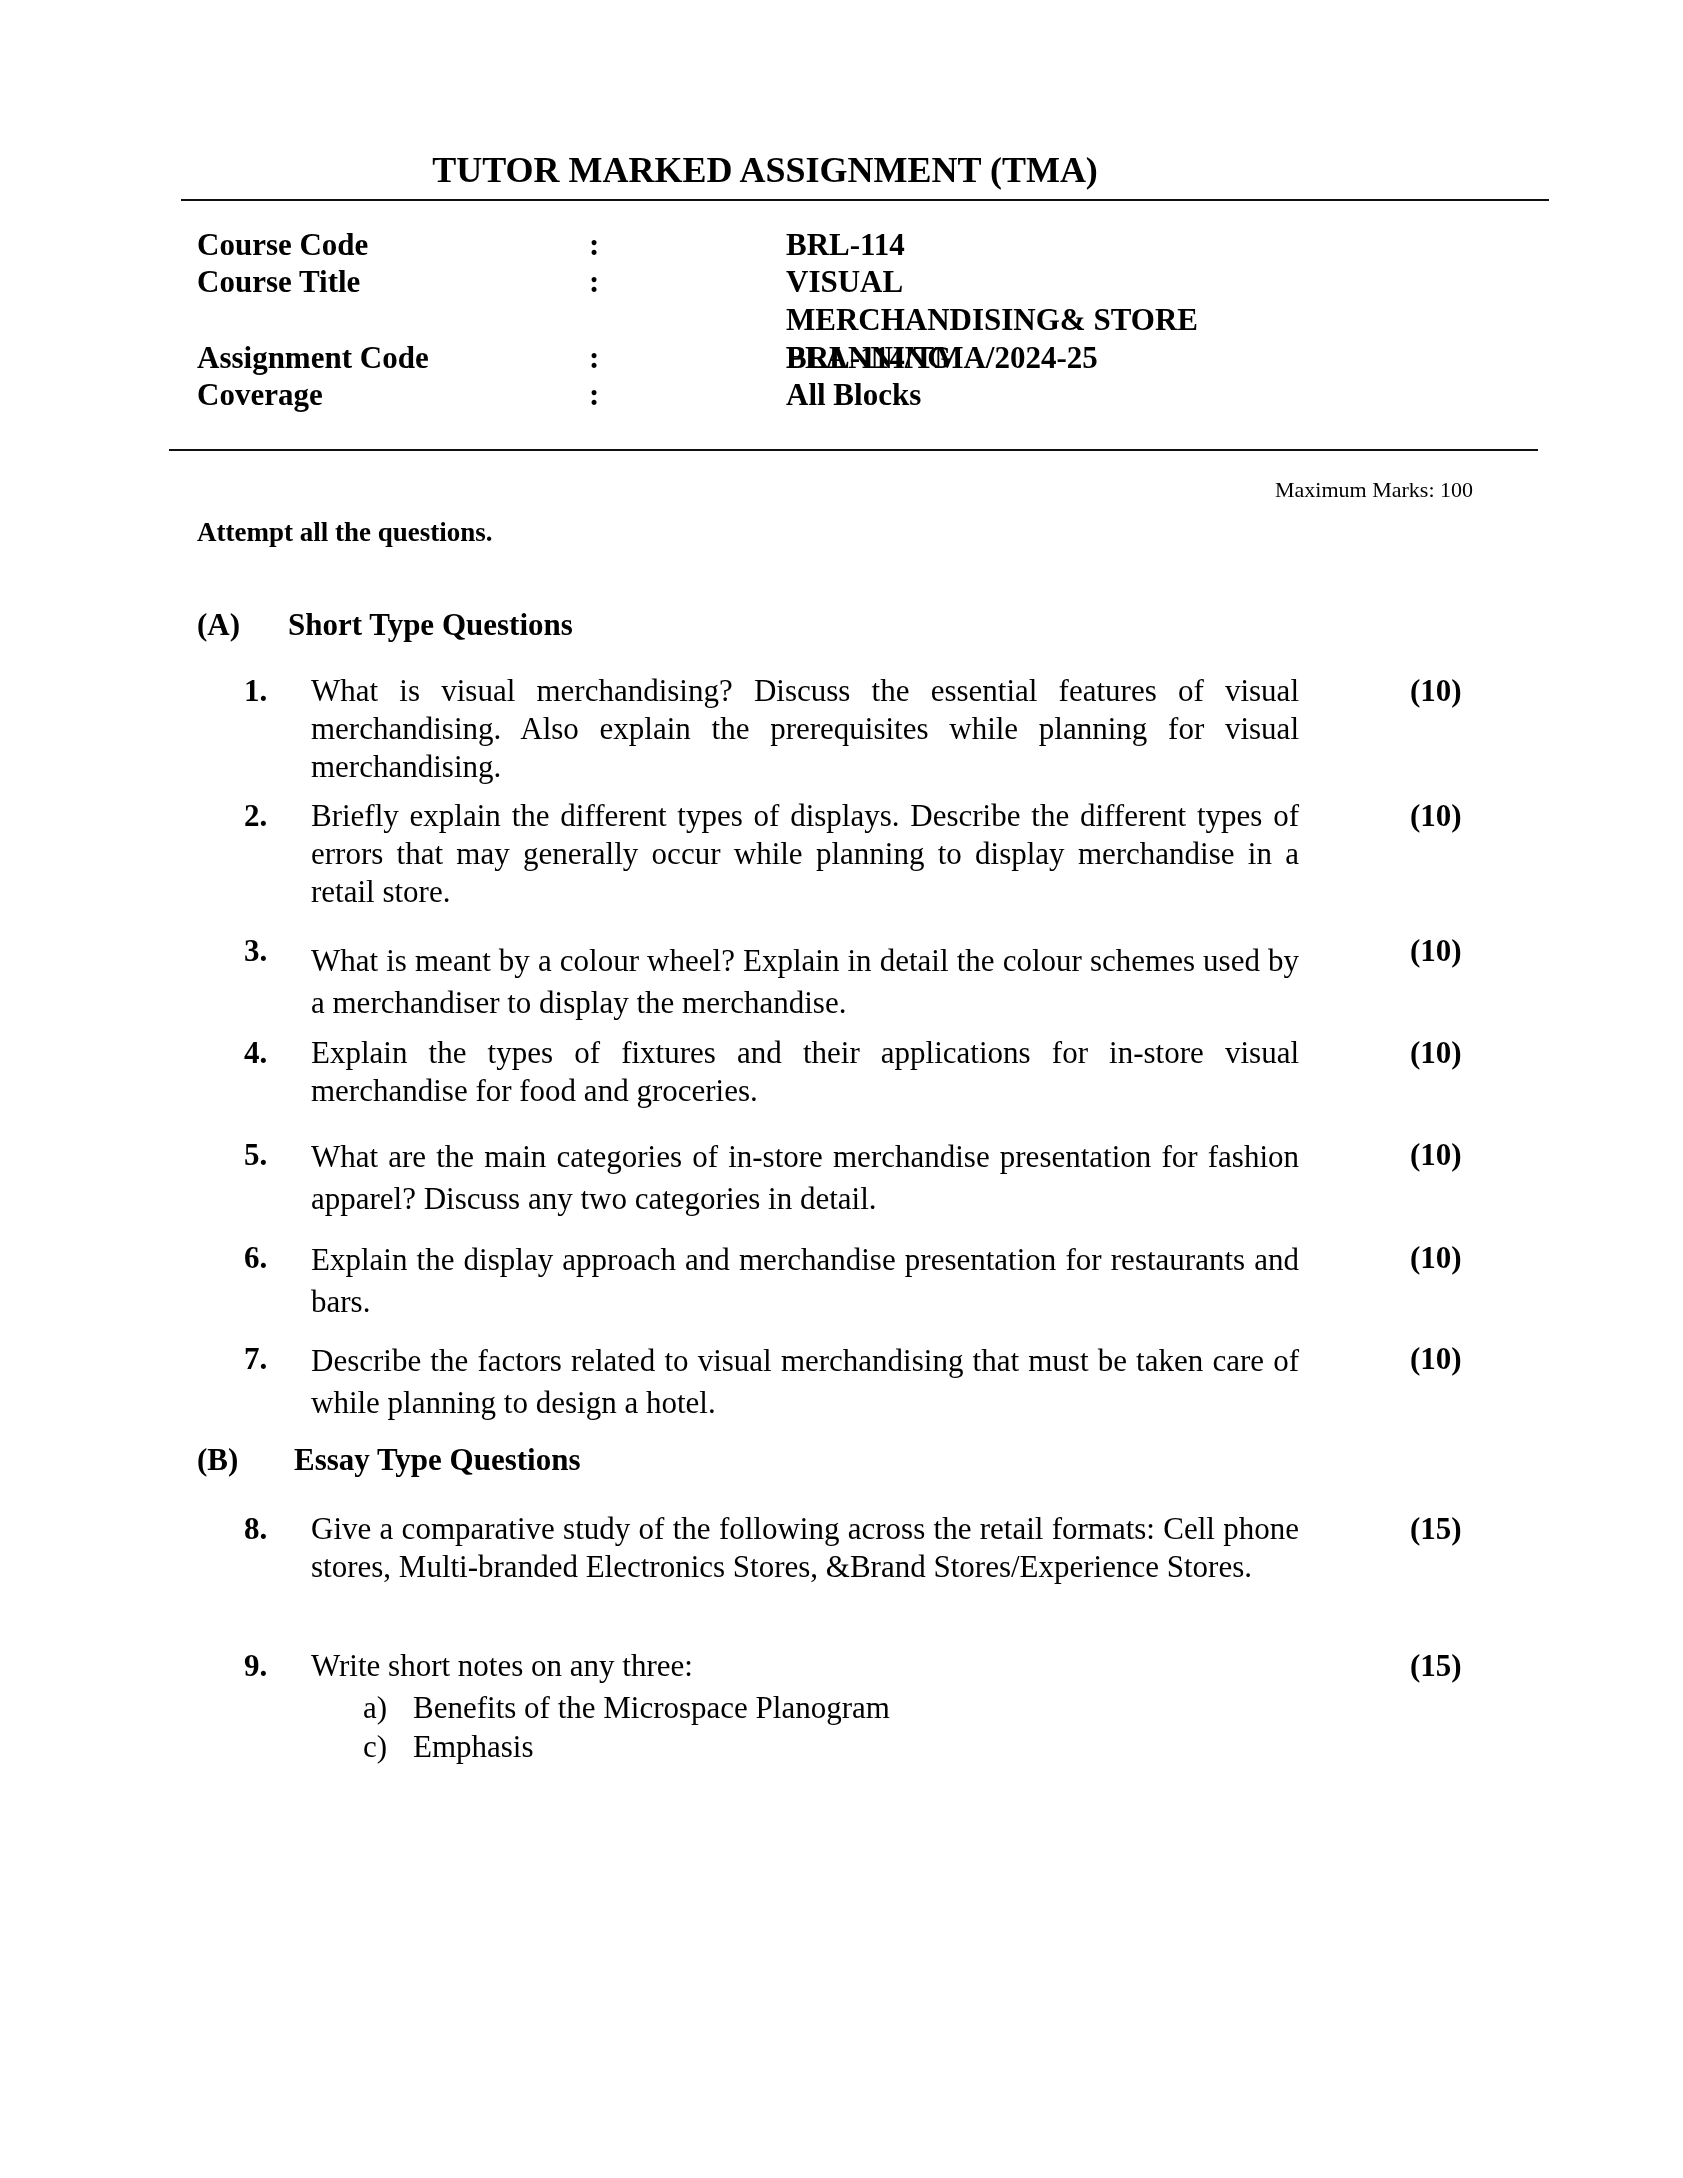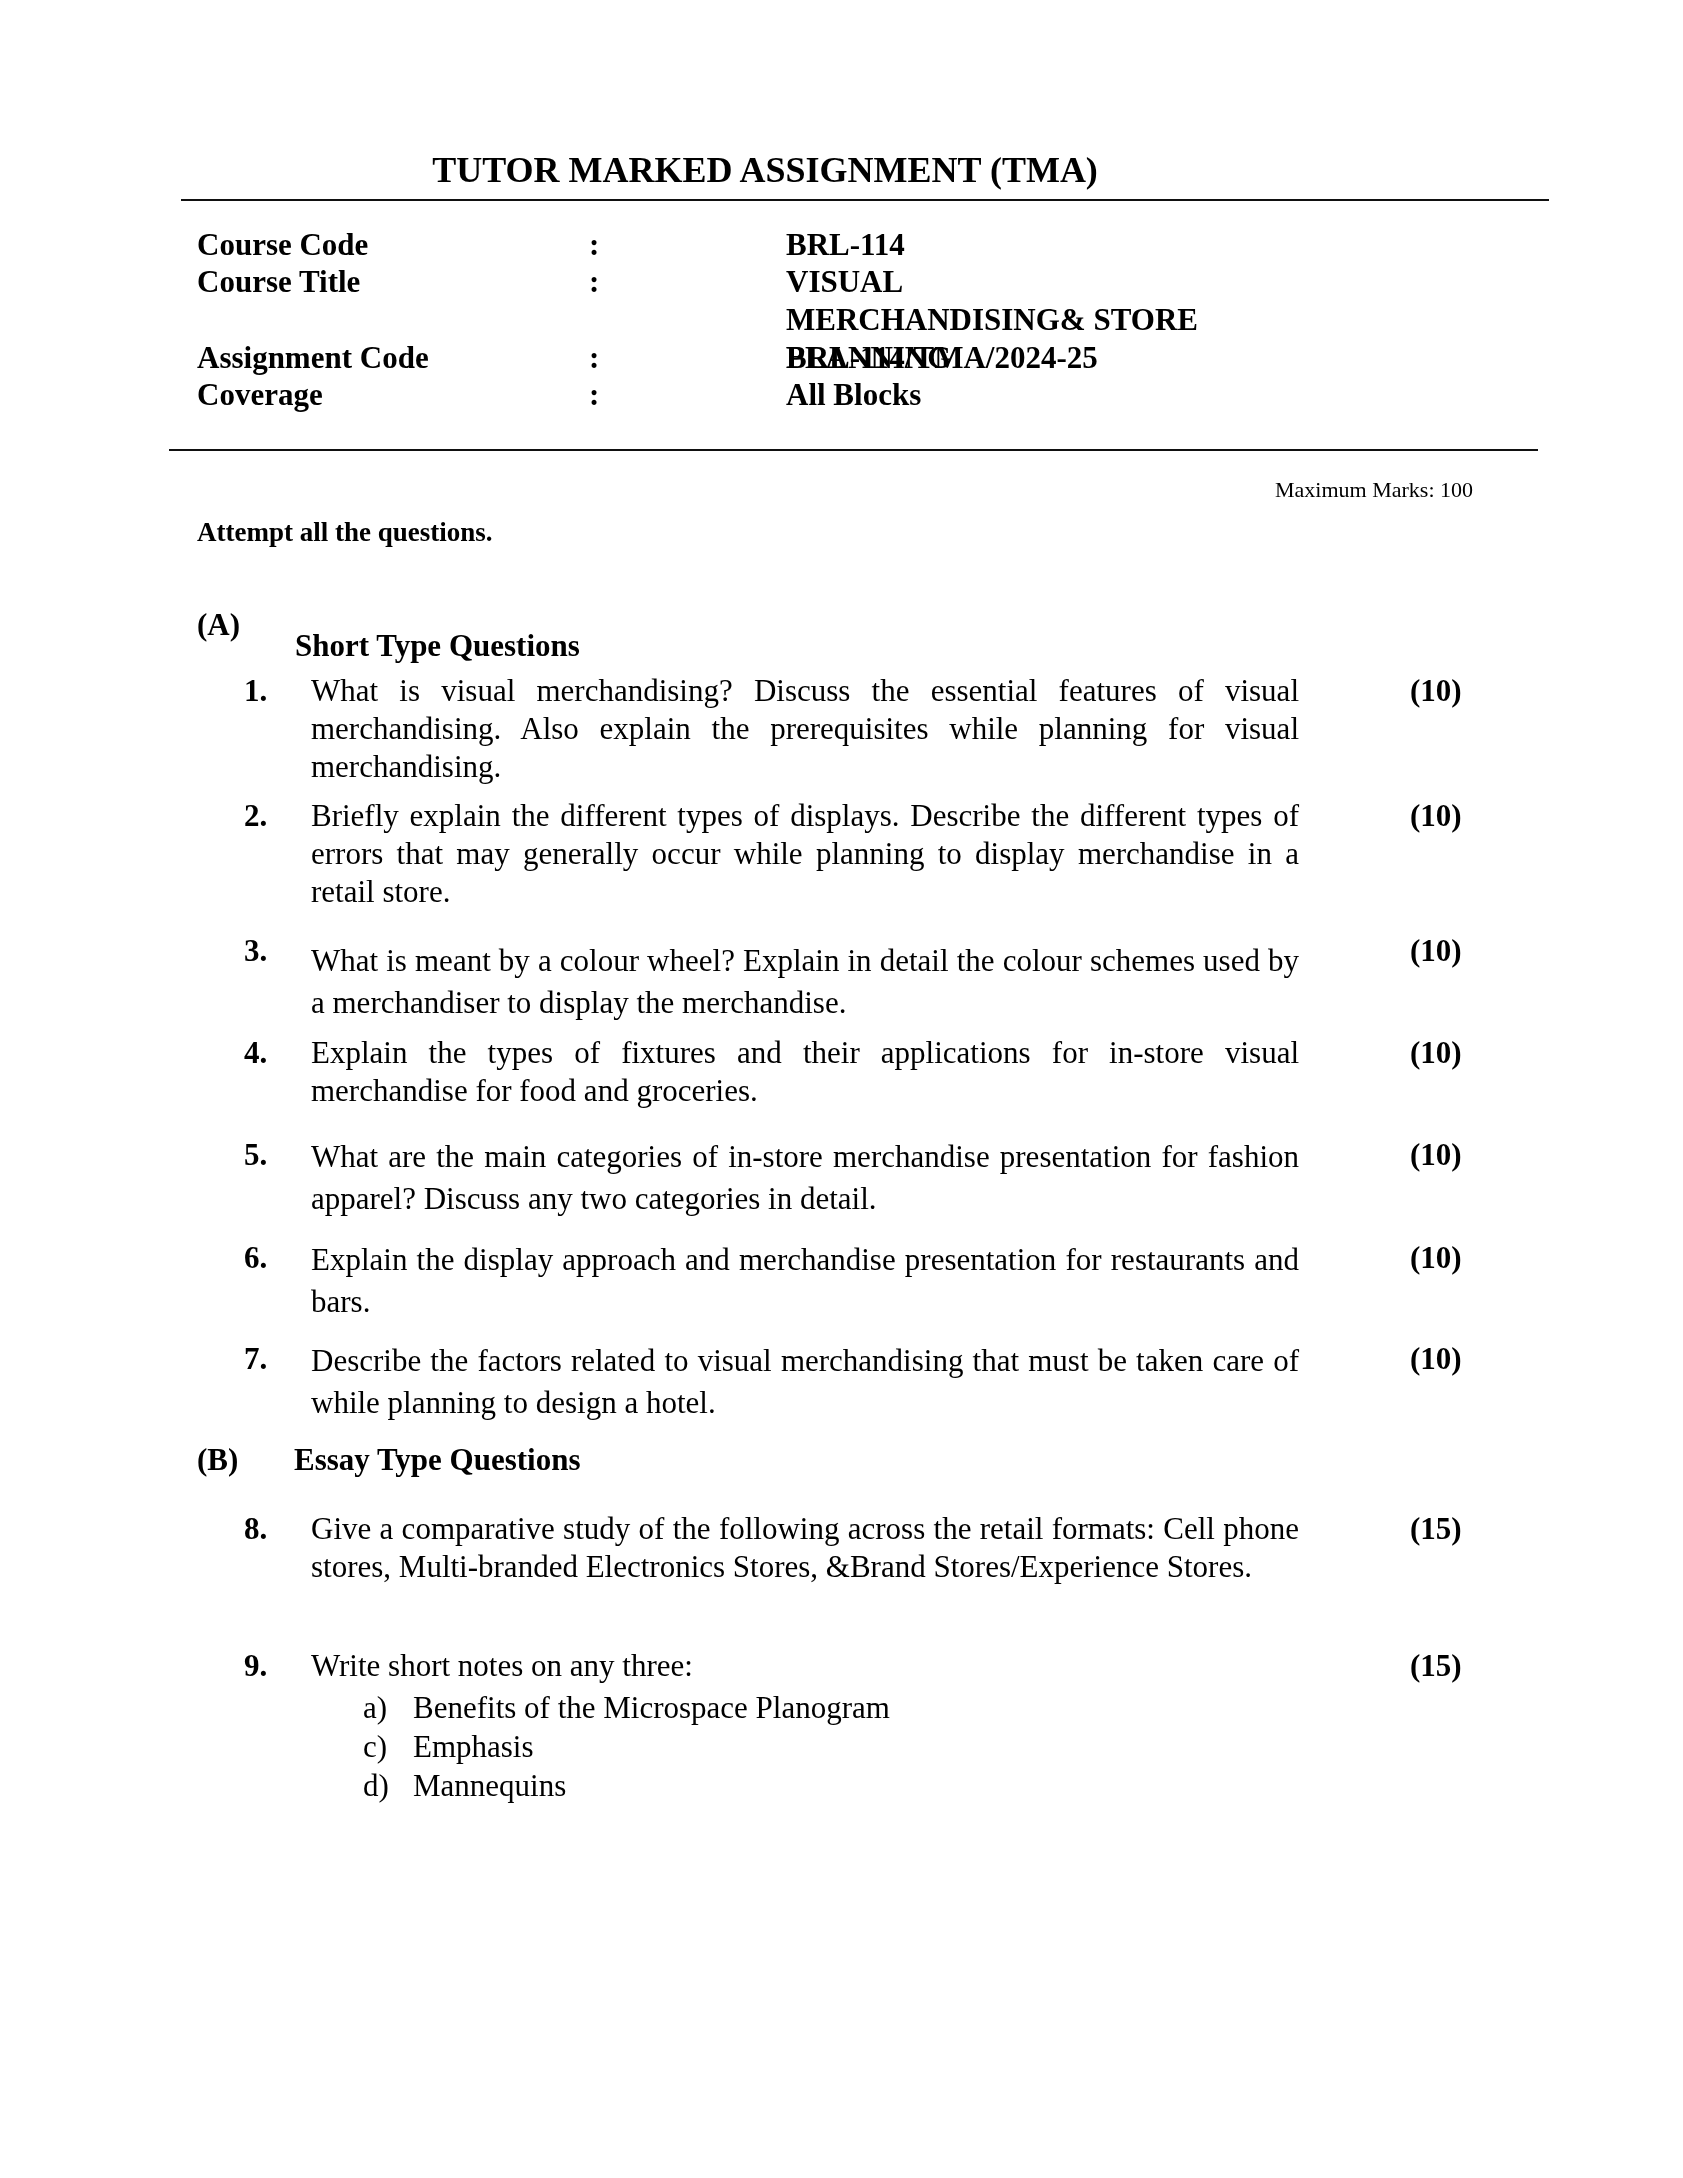--- a/index.html
+++ b/index.html
@@ -59,21 +59,21 @@
   <span class="meta-value">All Blocks</span>
 </div>
 
 <div class="abs rule rule2"></div>
 
 <div class="abs maxmarks">Maximum Marks: 100</div>
 <div class="abs instr">Attempt all the questions.</div>
 
 <div class="abs sec" style="top:607px;">
   <span class="sec-letter">(A)</span>
-  <span class="sec-title" style="left:98px;margin-top:21px;">Short Type Questions</span>
+  <span class="sec-title" style="left:91px;">Short Type Questions</span>
 </div>
 
 <div class="abs q" style="top:672px;">
   <span class="q-num">1.</span>
   <span class="q-text">What is visual merchandising? Discuss the essential features of visual merchandising. Also explain the prerequisites while planning for visual merchandising.</span>
   <span class="q-marks">(10)</span>
 </div>
 <div class="abs q" style="top:797px;">
   <span class="q-num">2.</span>
   <span class="q-text">Briefly explain the different types of displays. Describe the different types of errors that may generally occur while planning to display merchandise in a retail store.</span>
@@ -119,18 +119,15 @@
   <span class="q-num">9.</span>
   <span class="q-text">Write short notes on any three:</span>
   <span class="q-marks">(15)</span>
   <div class="sub-list">
     <div class="sub-item">
       <span class="sub-letter">a)</span><span>Benefits of the Microspace Planogram</span>
     </div>
     <div class="sub-item">
       <span class="sub-letter">c)</span><span>Emphasis</span>
     </div>
-    <div class="sub-item">
-      <span class="sub-letter">d)</span><span>Mannequins</span>
-    </div>
   </div>
 </div>
 
 
 </body></html>

